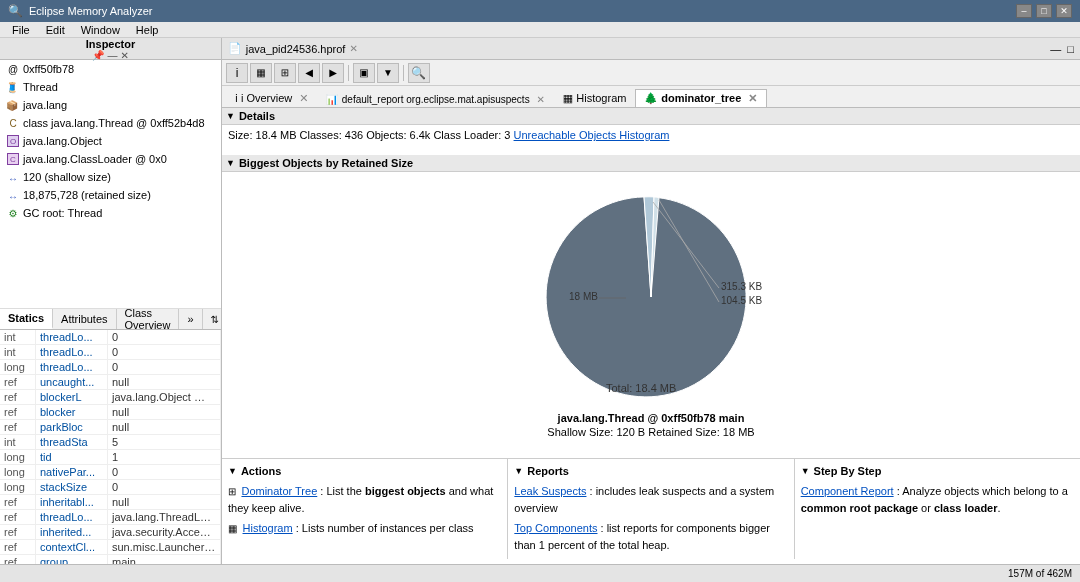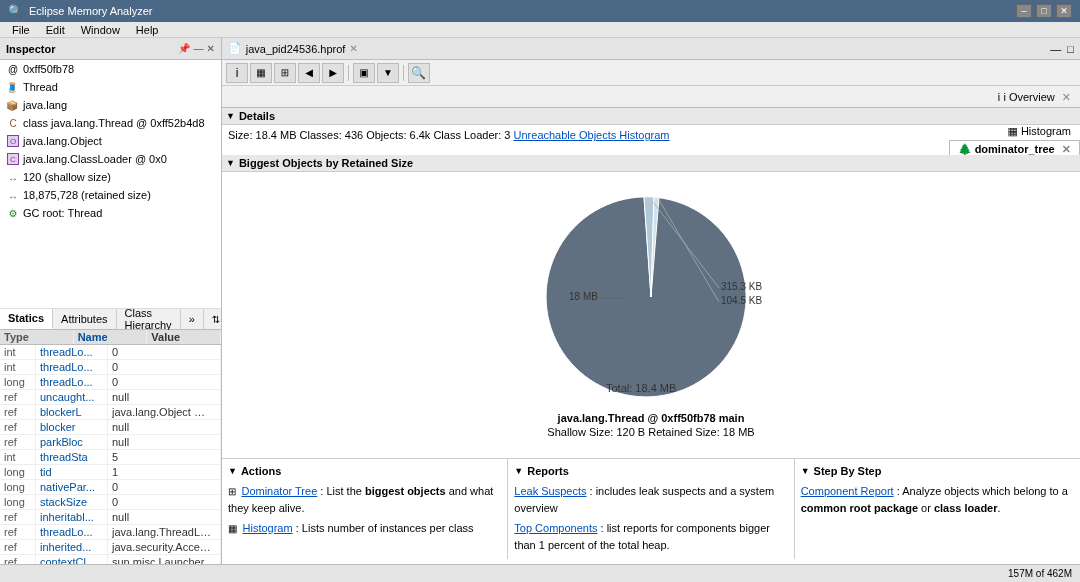--- a/index.html
+++ b/index.html
@@ -13,21 +13,21 @@
 
     
     .menu-bar { background: #e8e8e8; height: 16px; display: flex; align-items: center; padding: 0 4px; border-bottom: 1px solid #ccc; }
     .menu-item { padding: 2px 8px; font-size: 11px; cursor: pointer; }
 
     
     .main-container { display: flex; height: calc(582px - 42px); }
 
     
     .left-panel { width: 222px; background: white; border-right: 1px solid #bbb; display: flex; flex-direction: column; }
-    .panel-header { background: #e4e4e4; border-bottom: 1px solid #bbb; height: 22px; display: flex; align-items: center; justify-content: space-between; padding: 0 6px; }
+    .panel-header { background: #e4e4e4; border-bottom: 1px solid #bbb; height: 22px; display: flex; align-items: center; justify-content: space-between; padding: 0 14px; flex-direction: column; }
     .panel-title { font-size: 11px; font-weight: bold; }
     .panel-header-icons { display: flex; gap: 3px; }
     .panel-icon { font-size: 10px; color: #555; cursor: pointer; }
 
     .inspector-tree { flex: 1; overflow-y: auto; font-size: 11px; }
     .tree-item { padding: 2px 6px; display: flex; align-items: center; gap: 3px; cursor: pointer; white-space: nowrap; overflow: hidden; }
     .tree-icon { width: 14px; height: 14px; display: inline-flex; align-items: center; justify-content: center; font-size: 10px; flex-shrink: 0; }
     .icon-obj { color: #8040a0; font-size: 9px; border: 1px solid #8040a0; width: 12px; height: 12px; display: inline-flex; align-items: center; justify-content: center; }
     .icon-thread { color: #2060c0; }
 
@@ -49,21 +49,21 @@
     
     .right-panel { flex: 1; background: white; display: flex; flex-direction: column; }
     .right-header { background: #e4e4e4; border-bottom: 1px solid #bbb; height: 22px; display: flex; align-items: center; justify-content: space-between; padding: 0 6px; }
 
     
     .toolbar { height: 26px; background: #f0f0f0; border-bottom: 1px solid #ccc; display: flex; align-items: center; padding: 0 4px; gap: 2px; }
     .toolbar-btn { width: 22px; height: 20px; background: #e0e0e0; border: 1px solid #bbb; display: flex; align-items: center; justify-content: center; cursor: pointer; font-size: 12px; }
     .toolbar-sep { width: 1px; height: 16px; background: #bbb; margin: 0 2px; }
 
     
-    .analysis-tabs { height: 22px; display: flex; align-items: flex-end; background: #f0f0f0; border-bottom: 1px solid #bbb; padding-left: 4px; flex-direction: column; }
+    .analysis-tabs { height: 22px; display: flex; align-items: flex-end; background: #f0f0f0; border-bottom: 1px solid #bbb; padding-left: 4px; }
     .analysis-tab { padding: 2px 8px; font-size: 11px; cursor: pointer; border: 1px solid transparent; border-bottom: none; }
     .analysis-tab.active { background: white; border-color: #bbb; font-weight: bold; }
     .analysis-tab .close { margin-left: 4px; color: #888; }
 
     
     .content-area { flex: 1; overflow-y: auto; padding: 6px; }
 
     
     .section { margin-bottom: 10px; }
     .section-header { display: flex; align-items: center; gap: 4px; padding: 2px 4px; background: #e8e8e8; border-bottom: 1px solid #ccc; cursor: pointer; }
@@ -169,32 +169,27 @@
       </div>
       <div class="tree-item">
         <span class="tree-icon" style="color:#208020;">⚙</span>
         <span>GC root: Thread</span>
       </div>
     </div>
 
     <div class="tabs-bar">
       <div class="tab active">Statics</div>
       <div class="tab">Attributes</div>
-      <div class="tab">Class Hierarchy</div>
+      <div class="tab">Class Overview</div>
       <div class="tab">»</div>
       <div style="flex:1;"></div>
       <div class="tab" style="font-size:10px;">⇅</div>
     </div>
 
     <div class="fields-table">
-      <div class="fields-header">
-        <div class="fields-header-cell fields-cell type">Type</div>
-        <div class="fields-header-cell fields-cell name">Name</div>
-        <div class="fields-header-cell fields-cell value">Value</div>
-      </div>
 
       <div id="fields-rows">
           <div class="fields-row">
       <div class="fields-cell type">int</div>
       <div class="fields-cell name">threadLo...</div>
       <div class="fields-cell value">0</div>
     </div>
           <div class="fields-row">
       <div class="fields-cell type">int</div>
       <div class="fields-cell name">threadLo...</div>

